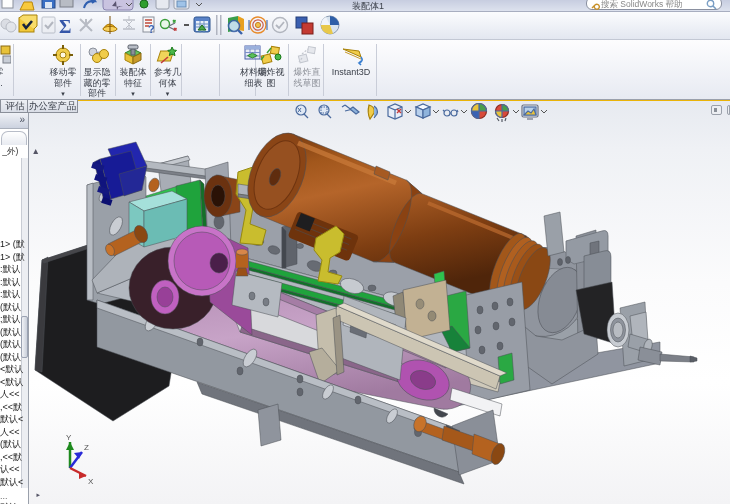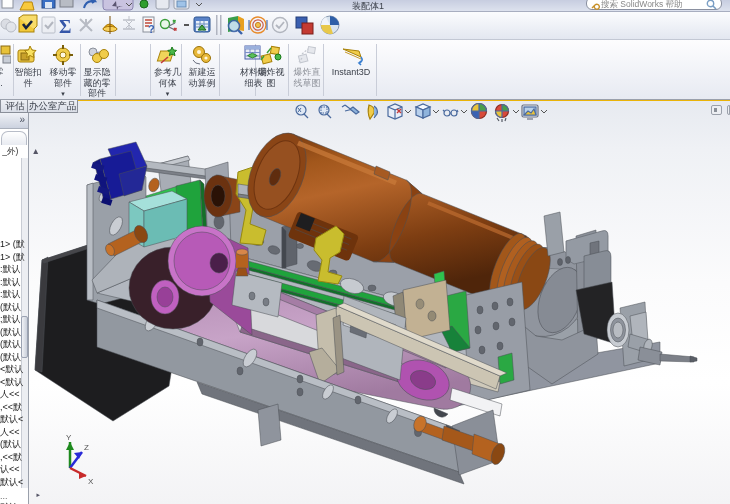--- a/index.html
+++ b/index.html
@@ -146,54 +146,47 @@
     <div class="sep" style="left:181px"></div>
       <div class="sep" style="left:219px"></div>
     <div class="sep" style="left:255px"></div>
       <div class="sep" style="left:288px"></div>
     <div class="sep" style="left:323px"></div>
       <div class="sep" style="left:376px"></div>
     <div class="rbtn" style="left:-14px;width:26px"><div class="ricon"><svg width="24" height="22">
             <rect x="14" y="2" width="9" height="8" fill="#e8c23a" stroke="#8a6a10"></rect>
             <rect x="16" y="12" width="8" height="7" fill="#c8cdd6" stroke="#7a7f88"></rect>
           </svg></div>零<br>...</div>
-    <div class="rbtn" style="left:8px;width:40px"><div class="ricon"><svg width="24" height="22">
-            <rect x="2" y="6" width="16" height="12" rx="2" fill="#f0cc4a" stroke="#a8820a"></rect>
-            <rect x="5" y="9" width="8" height="7" fill="#c8a02a" stroke="#8a6a10"></rect>
-            <path d="M14 2 l2 4 4 .5 -3 3 1 4 -4-2 -3.5 2 1-4 -3-3 4-.5 z" fill="#f8e060" stroke="#a8820a"></path>
-          </svg></div>智能扣<br>件</div>
     <div class="rbtn" style="left:43px;width:40px"><div class="ricon"><svg width="24" height="22">
             <circle cx="12" cy="11" r="7" fill="#f0cc4a" stroke="#a8820a"></circle>
             <circle cx="12" cy="11" r="3" fill="#fff8e0" stroke="#a8820a"></circle>
             <path d="M12 1 v4 M12 17 v4 M2 11 h4 M18 11 h4" stroke="#7a5f08" stroke-width="2"></path>
           </svg></div>移动零<br>部件<br><span style="font-size:7px">▾</span></div>
     <div class="rbtn" style="left:74px;width:46px"><div class="ricon"><svg width="28" height="22">
             <g fill="#d0d4dc" stroke="#8a8f9a">
               <circle cx="8" cy="8" r="4"></circle>
               <circle cx="14" cy="12" r="4"></circle>
             </g>
             <g fill="#f0cc4a" stroke="#a8820a">
               <circle cx="12" cy="14" r="4.5"></circle>
               <circle cx="19" cy="10" r="4.5"></circle>
             </g>
           </svg></div>显示隐<br>藏的零<br>部件</div>
+    <div class="rbtn" style="left:113px;width:40px"><div class="ricon"><svg width="24" height="22">
+            <path d="M4 9 l8-4 8 4 -8 4 z" fill="#6abf5a" stroke="#2a7f2a"></path>
+            <path d="M4 9 v7 l8 4 v-7 z" fill="#e8c23a" stroke="#a8820a"></path>
+            <path d="M20 9 v7 l-8 4 v-7 z" fill="#c89a2a" stroke="#8a6a10"></path>
+            <rect x="10" y="2" width="4" height="9" fill="#8a9098" stroke="#555a64"></rect>
+            <rect x="7" y="1" width="10" height="4" rx="1.5" fill="#b8bdc6" stroke="#555a64"></rect>
+          </svg></div>装配体<br>特征<br><span style="font-size:7px">▾</span></div>
     <div class="rbtn" style="left:147px;width:41px"><div class="ricon"><svg width="24" height="22">
             <rect x="3" y="7" width="13" height="10" fill="#f0d45a" stroke="#a8820a" transform="skewX(-18)" transform-origin="9 12"></rect>
             <path d="M16 3 l1.5 3 3 .4 -2.2 2.2 .7 3 -3-1.5 -2.7 1.5 .7-3 -2.2-2.2 3-.4 z" fill="#4ab84a" stroke="#1a7a1a"></path>
             <path d="M5 19 l7-6" stroke="#c43a3a" stroke-width="1.6"></path>
           </svg></div>参考几<br>何体<br><span style="font-size:7px">▾</span></div>
-    <div class="rbtn" style="left:182px;width:40px"><div class="ricon"><svg width="24" height="22">
-            <g fill="#e8b83a" stroke="#9a7208">
-              <circle cx="9" cy="8" r="5.5"></circle>
-              <circle cx="16" cy="14" r="4.5"></circle>
-            </g>
-            <circle cx="9" cy="8" r="2" fill="#fff6da"></circle>
-            <circle cx="16" cy="14" r="1.6" fill="#fff6da"></circle>
-            <path d="M3 16 q2 4 7 4" stroke="#6a7080" fill="none"></path>
-          </svg></div>新建运<br>动算例</div>
     <div class="rbtn" style="left:234px;width:39px"><div class="ricon"><svg width="24" height="22">
             <rect x="3" y="2" width="15" height="13" fill="#e8ecf4" stroke="#4a5fa8"></rect>
             <path d="M3 5 h15 M3 8.5 h15 M3 12 h15 M8 2 v13 M13 2 v13" stroke="#7a8fc8"></path>
             <rect x="3" y="2" width="15" height="3" fill="#9ab0dc"></rect>
             <path d="M12 12 l6-3 6 3 -6 3 z" fill="#5abf5a" stroke="#1a7a1a" transform="translate(-4 2) scale(.8)"></path>
           </svg></div>材料明<br>细表</div>
     <div class="rbtn" style="left:287px;width:40px;opacity:.55"><div class="ricon"><svg width="24" height="22">
             <g fill="#d8dbe2" stroke="#9aa0ac">
               <rect x="4" y="11" width="8" height="7" transform="rotate(-15 8 14)"></rect>
               <rect x="13" y="3" width="7" height="6" transform="rotate(10 16 6)"></rect>

